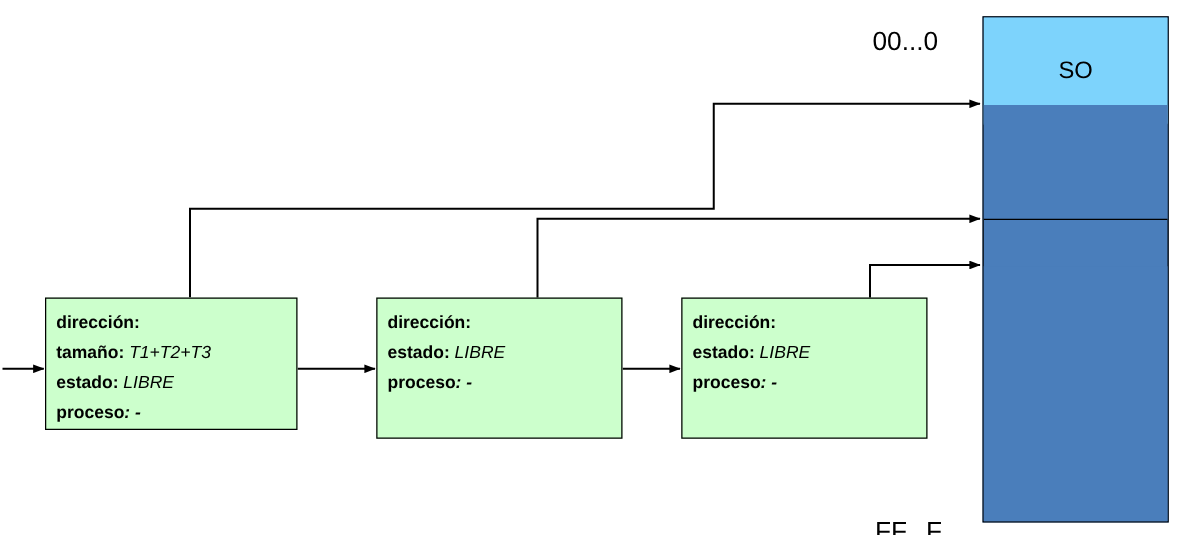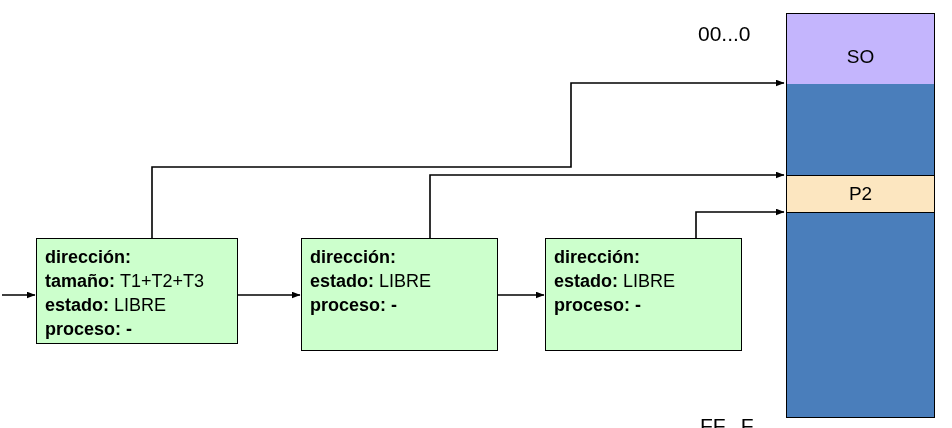--- a/index.html
+++ b/index.html
@@ -18,30 +18,31 @@
 
   
   .desc-box {
     position: absolute;
     box-sizing: border-box;
     background: #ccffcc;
     border: 1px solid #000000;
     padding: 6px 0 0 8px;
   }
   .desc-line {
-    font-size: 18px;
+    font-size: 14px;
     line-height: 24px;
     color: #000000;
     white-space: nowrap;
   }
   .desc-line .k {
     font-weight: bold;
   }
   .desc-line .v {
     font-weight: normal;
+    font-style: italic;
   }
   .desc-line .v.dash {
     font-weight: bold;
   }
 
   
   #memory-bar {
     position: absolute;
     left: 786px;
     top: 13px;
@@ -150,27 +151,24 @@
     <div class="desc-line">
       <span class="k">proceso</span><span class="v dash">: -</span>
     </div>
   </div>
 
   <div class="addr-label" style="left:698px; top:10px;">00...0</div>
 
   <div class="addr-label" style="left:700px; top:402px;">FF...F</div>
 
   <div id="memory-bar">
-    <div class="mem-seg bordered-bottom" style="top:0px; height:86px; background:#c4b5fd;">
+    <div class="mem-seg bordered-bottom" style="top:0px; height:86px; background:#7dd3fc;">
       <span>SO</span>
     </div>
     <div class="mem-seg bordered-bottom" style="top:70px; height:92px; background:#4a7ebb;">
       <span></span>
-    </div>
-    <div class="mem-seg bordered-bottom" style="top:162px; height:37px; background:#fce6c0;">
-      <span>P2</span>
     </div>
     <div class="mem-seg" style="top:199px; height:204px; background:#4a7ebb;">
       <span></span>
     </div>
   </div>
 
 </div>
 
 </body></html>

